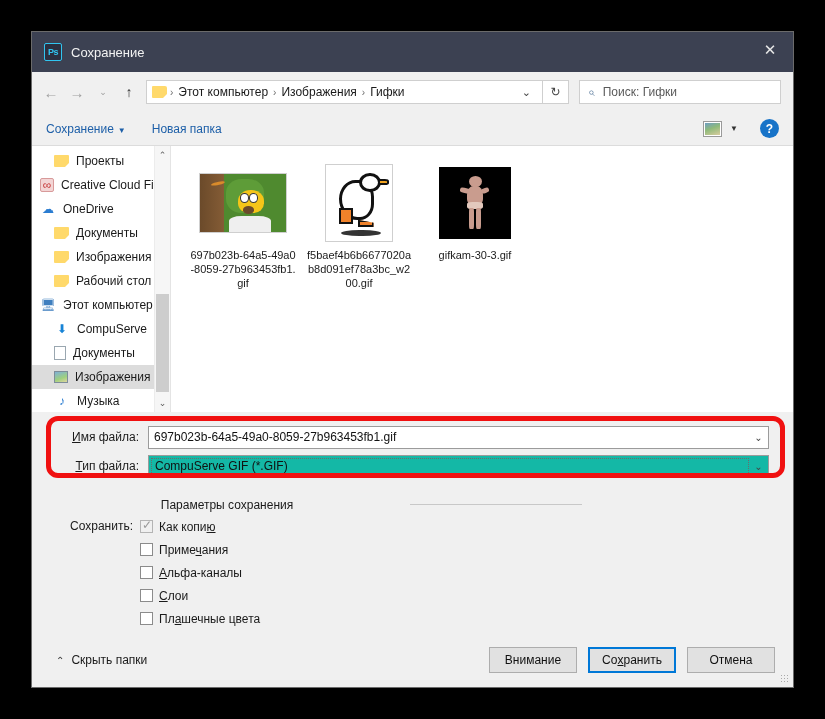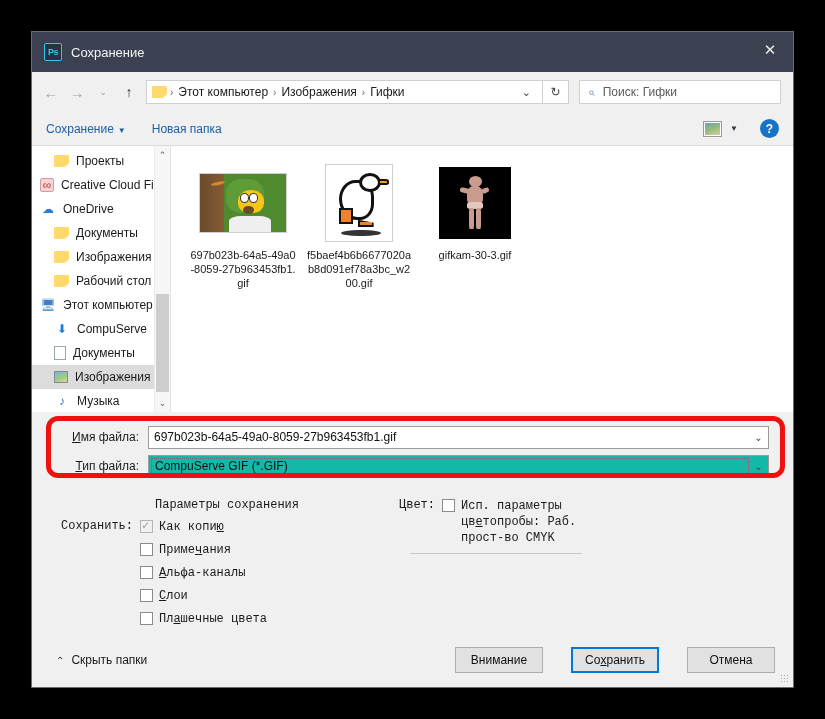--- a/index.html
+++ b/index.html
@@ -263,21 +263,21 @@
     width: 19px; height: 100%; display: flex; align-items: center;
     justify-content: center; font-size: 10px; color: #444; flex: 0 0 auto;
   }
   .redbox {
     position: absolute; left: 14px; top: 4px; right: 8px; height: 62px;
     border: 5px solid #f01010; border-radius: 12px; pointer-events: none;
   }
   
   .options {
     flex: 1 1 auto; background: #f0f0f0; display: flex;
-    padding: 6px 24px 0 24px; min-height: 0; font-family: Liberation Mono, monospace;
+    padding: 6px 24px 0 24px; min-height: 0;
   }
   .opt-col-left { width: 300px; flex: 0 0 auto; }
   .opt-col-right { flex: 1 1 auto; padding-left: 30px; }
   .opt-title {
     font-size: 12px; color: #1a1a1a; text-align: center;
     margin: 0 0 7px 42px;
   }
   .opt-row { display: flex; align-items: flex-start; margin-bottom: 7px; }
   .opt-key {
     width: 84px; text-align: right; font-size: 12px; color: #1a1a1a;
@@ -302,21 +302,21 @@
   .footer {
     flex: 0 0 auto; height: 54px; background: #f0f0f0;
     display: flex; align-items: center; padding: 0 18px 0 24px;
     position: relative;
   }
   .hide-folders {
     display: flex; align-items: center; font-size: 12px; color: #1a1a1a;
     cursor: default;
   }
   .hide-folders .chev { font-size: 10px; margin-right: 7px; color: #333; }
-  .btns { margin-left: auto; display: flex; gap: 28px; align-items: center; }
+  .btns { margin-left: auto; display: flex; gap: 11px; align-items: center; }
   .btn {
     height: 26px; min-width: 88px; padding: 0 12px;
     background: #e1e1e1; border: 1px solid #adadad;
     font-size: 12px; color: #111;
     display: flex; align-items: center; justify-content: center; cursor: default;
   }
   .btn.primary { border: 2px solid #0078d7; background: #e1e1e1; }
   .btn u { text-decoration: underline; }
   .grip {
     position: absolute; right: 3px; bottom: 3px; width: 10px; height: 10px;
@@ -528,25 +528,20 @@
       </div>
 
       <div class="opt-row">
         <div class="opt-key"></div>
         <span class="cb"></span>
         <span class="opt-text"><span>Пл</span><u>а</u><span>шечные цвета</span></span>
       </div>
     </div>
 
     <div class="opt-col-right">
-      <div class="opt-row">
-        <div class="opt-key r">Цвет:</div>
-        <span class="cb"></span>
-        <span class="opt-text"><span>Исп. параметры</span><br><span>цв</span><u>е</u><span>топробы:  Раб.</span><br><span>прост-во CMYK</span></span>
-      </div>
 
 
       <div class="divider"></div>
 
     </div>
   </div>
 
   <div class="footer">
     <div class="hide-folders">
       <span class="chev">⌃</span>

